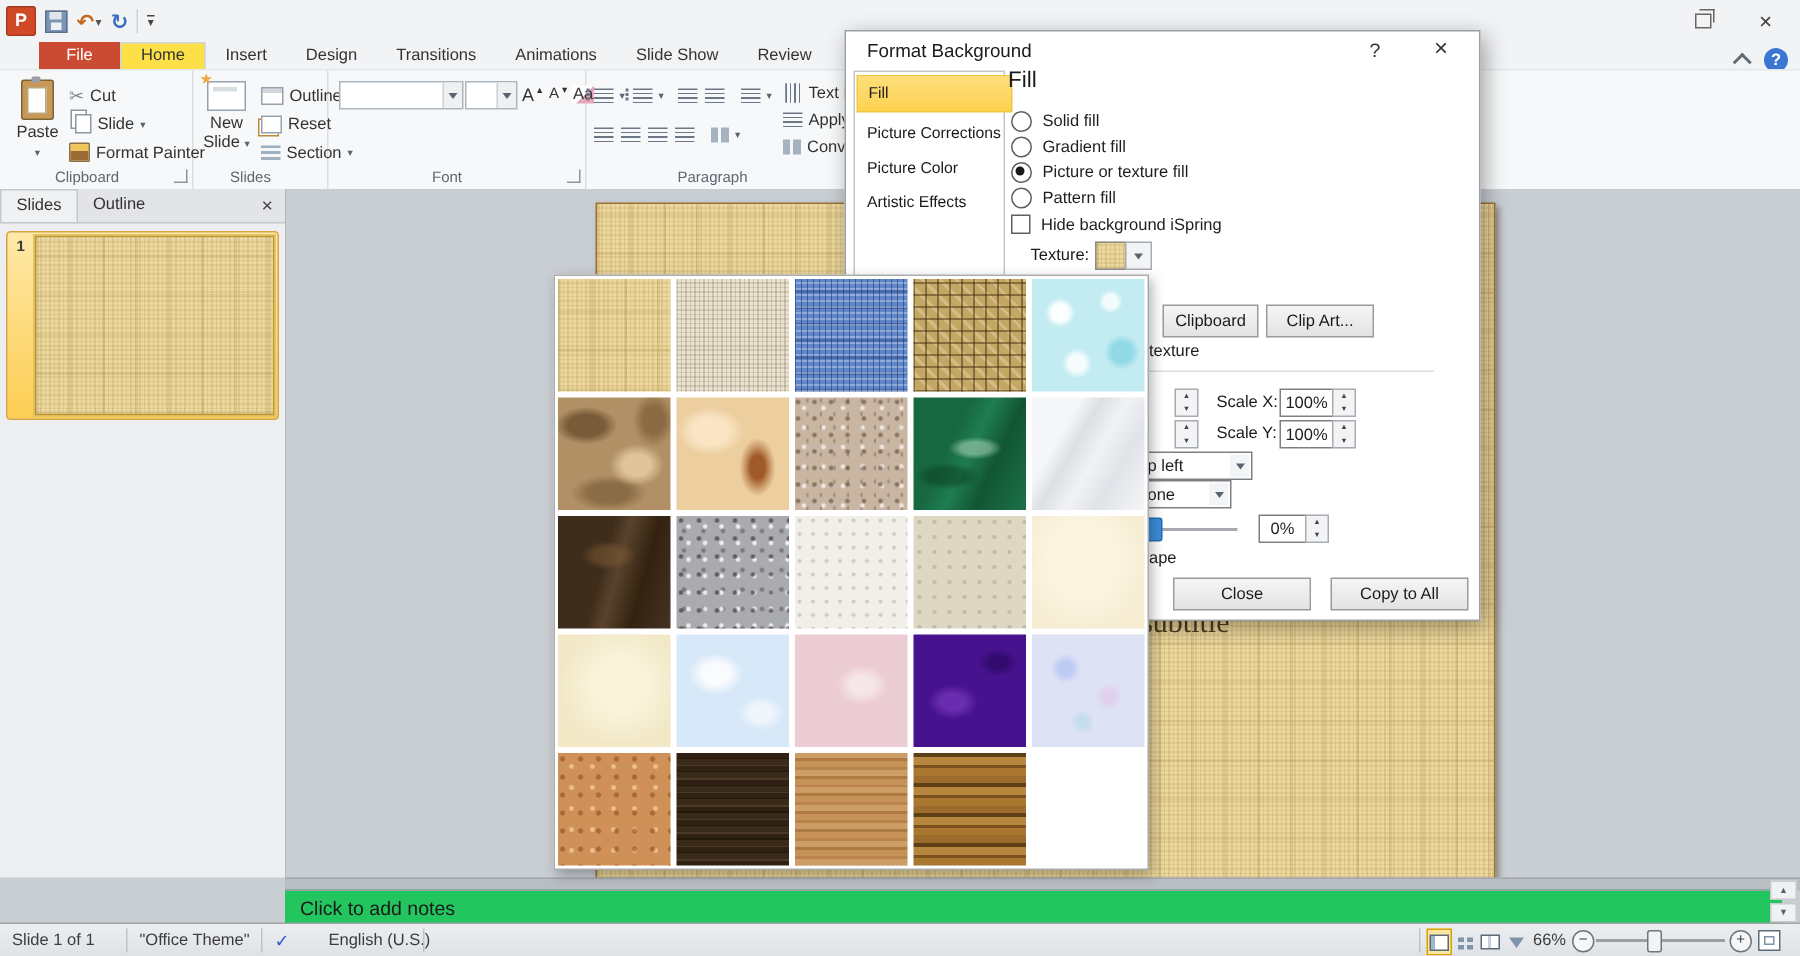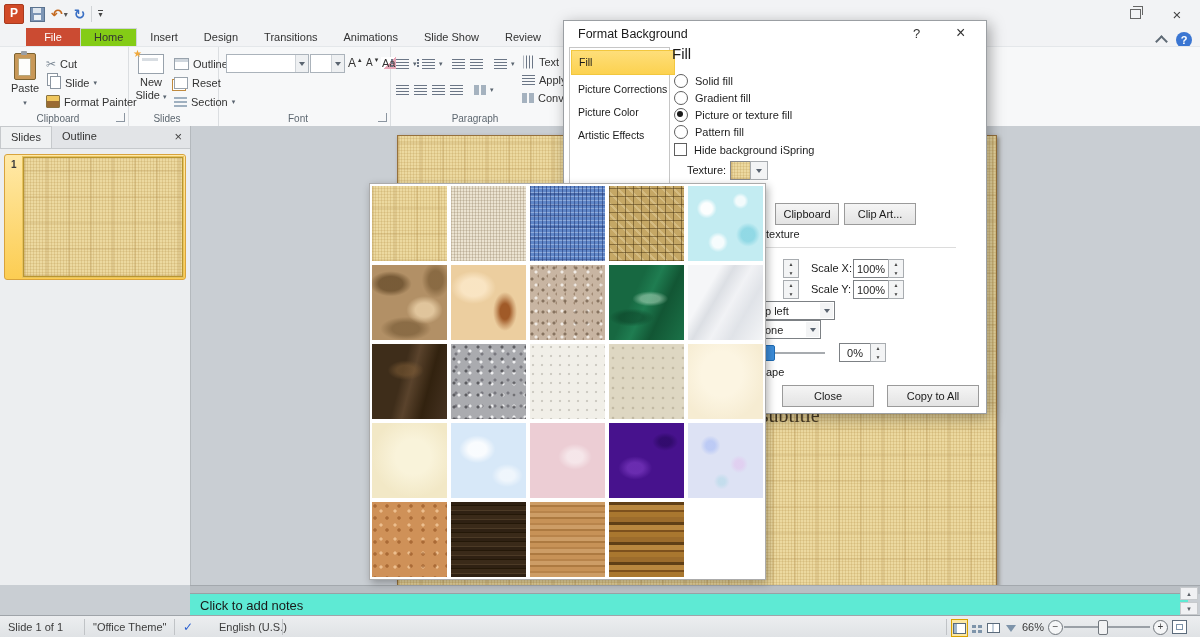--- a/index.html
+++ b/index.html
@@ -23,21 +23,21 @@
   .wintitle{position:absolute;left:0;right:0;top:6px;text-align:center;font-size:12px;color:#262626}
   .wc{position:absolute;top:0;height:28px;width:34px;display:flex;align-items:center;justify-content:center;color:#555}
   .ic-restore{width:9px;height:8px;border:1px solid #666;position:relative;background:#f2f3f5}
   .ic-restore::before{content:"";position:absolute;left:2px;top:-4px;width:9px;height:8px;border:1px solid #666;border-left:0;border-bottom:0}
   .ic-x{font-size:15px;color:#444;line-height:15px}
 
   
   .tabrow{position:absolute;left:0;top:28px;width:100%;height:18px;background:#f2f3f5;display:flex;align-items:stretch}
   .filetab{width:54px;margin-left:26px;background:#cb4b32;color:#fff;text-align:center;line-height:18px;font-size:11px}
   .rtab{padding:0 13px;line-height:18px;color:#333}
-  .rtab.active{background:#84cc16;border:1px solid #cfd4d8;border-bottom:0;margin-bottom:-1px;line-height:17px}
+  .rtab.active{background:#fde047;border:1px solid #cfd4d8;border-bottom:0;margin-bottom:-1px;line-height:17px}
   .tabtools{position:absolute;right:8px;top:32px;display:flex;align-items:center;gap:10px}
   .chev{width:7px;height:7px;border-left:2px solid #5f6a75;border-top:2px solid #5f6a75;transform:rotate(45deg);margin-top:3px}
   .helpico{width:16px;height:16px;border-radius:50%;background:#3b76d2;color:#fff;font-weight:bold;
            font-size:11px;text-align:center;line-height:16px}
 
   
   .ribbon{position:absolute;left:0;top:46px;width:100%;height:80px;background:#f7f8f9;border-bottom:1px solid #c8ccd0;border-top:1px solid #e4e7ea}
   .rgroup{position:absolute;top:0;height:79px;border-right:1px solid #dbdee1}
   .gname{position:absolute;bottom:2px;left:0;right:12px;text-align:center;font-size:10px;color:#5d6770}
   .launcher{position:absolute;right:3px;bottom:4px;width:8px;height:8px;border-right:1px solid #8b95a0;border-bottom:1px solid #8b95a0}
@@ -84,21 +84,21 @@
   .ptab{padding:0 10px;line-height:21px;color:#333}
   .ptab.active{background:#eff1f2;border:1px solid #c6c9cc;border-bottom:0}
   .pclose{position:absolute;right:8px;top:3px;font-size:13px;color:#444;line-height:15px}
   .thumbwrap{position:absolute;left:4px;top:28px;width:180px;height:124px;border-radius:3px;
              background:linear-gradient(180deg,#ffe9a8,#fccd52);border:1px solid #d8a33c}
   .thumbnum{position:absolute;left:6px;top:4px;font-size:10px;font-weight:bold;color:#3c3c3c}
   .thumb{position:absolute;left:18px;top:2px;width:158px;height:118px;border:1px solid #b8952f;outline:1px solid #e7c35f}
 
   
   .splitter{position:absolute;left:190px;top:585px;width:1010px;height:8px;background:#b9bec3;border-top:1px solid #a3a8ad}
-  .notes{position:absolute;left:190px;top:593px;width:988px;height:22px;background:#5eead4;border-top:1px solid #9aa0a5;
+  .notes{position:absolute;left:190px;top:593px;width:988px;height:22px;background:#22c55e;border-top:1px solid #9aa0a5;
          display:flex;align-items:center;padding-left:10px;font-size:13px;color:#1a1a1a}
   .nscroll{position:absolute;left:1180px;top:587px;width:18px;height:28px;display:flex;flex-direction:column;gap:2px}
   .nsbtn{flex:1;background:#f0f1f3;border:1px solid #c7cacd;color:#5a6066;font-size:6px;display:flex;align-items:center;justify-content:center}
   .statusbar{position:absolute;left:0;top:615px;width:100%;height:22px;background:linear-gradient(#eceef0,#dfe2e5);
              border-top:1px solid #9fa4a9;color:#3c3c3c;font-size:11px}
   .sseg{position:absolute;top:0;height:22px;display:flex;align-items:center}
   .ssep{position:absolute;top:3px;width:1px;height:16px;background:#c0c3c6}
   .spellico{color:#2a5fd0;font-weight:bold;font-size:12px}
   .vbtn{position:absolute;top:3px;width:15px;height:16px;display:flex;align-items:center;justify-content:center;border:1px solid transparent}
   .vbtn.active{background:#fbe7a3;border-color:#d8a200}

